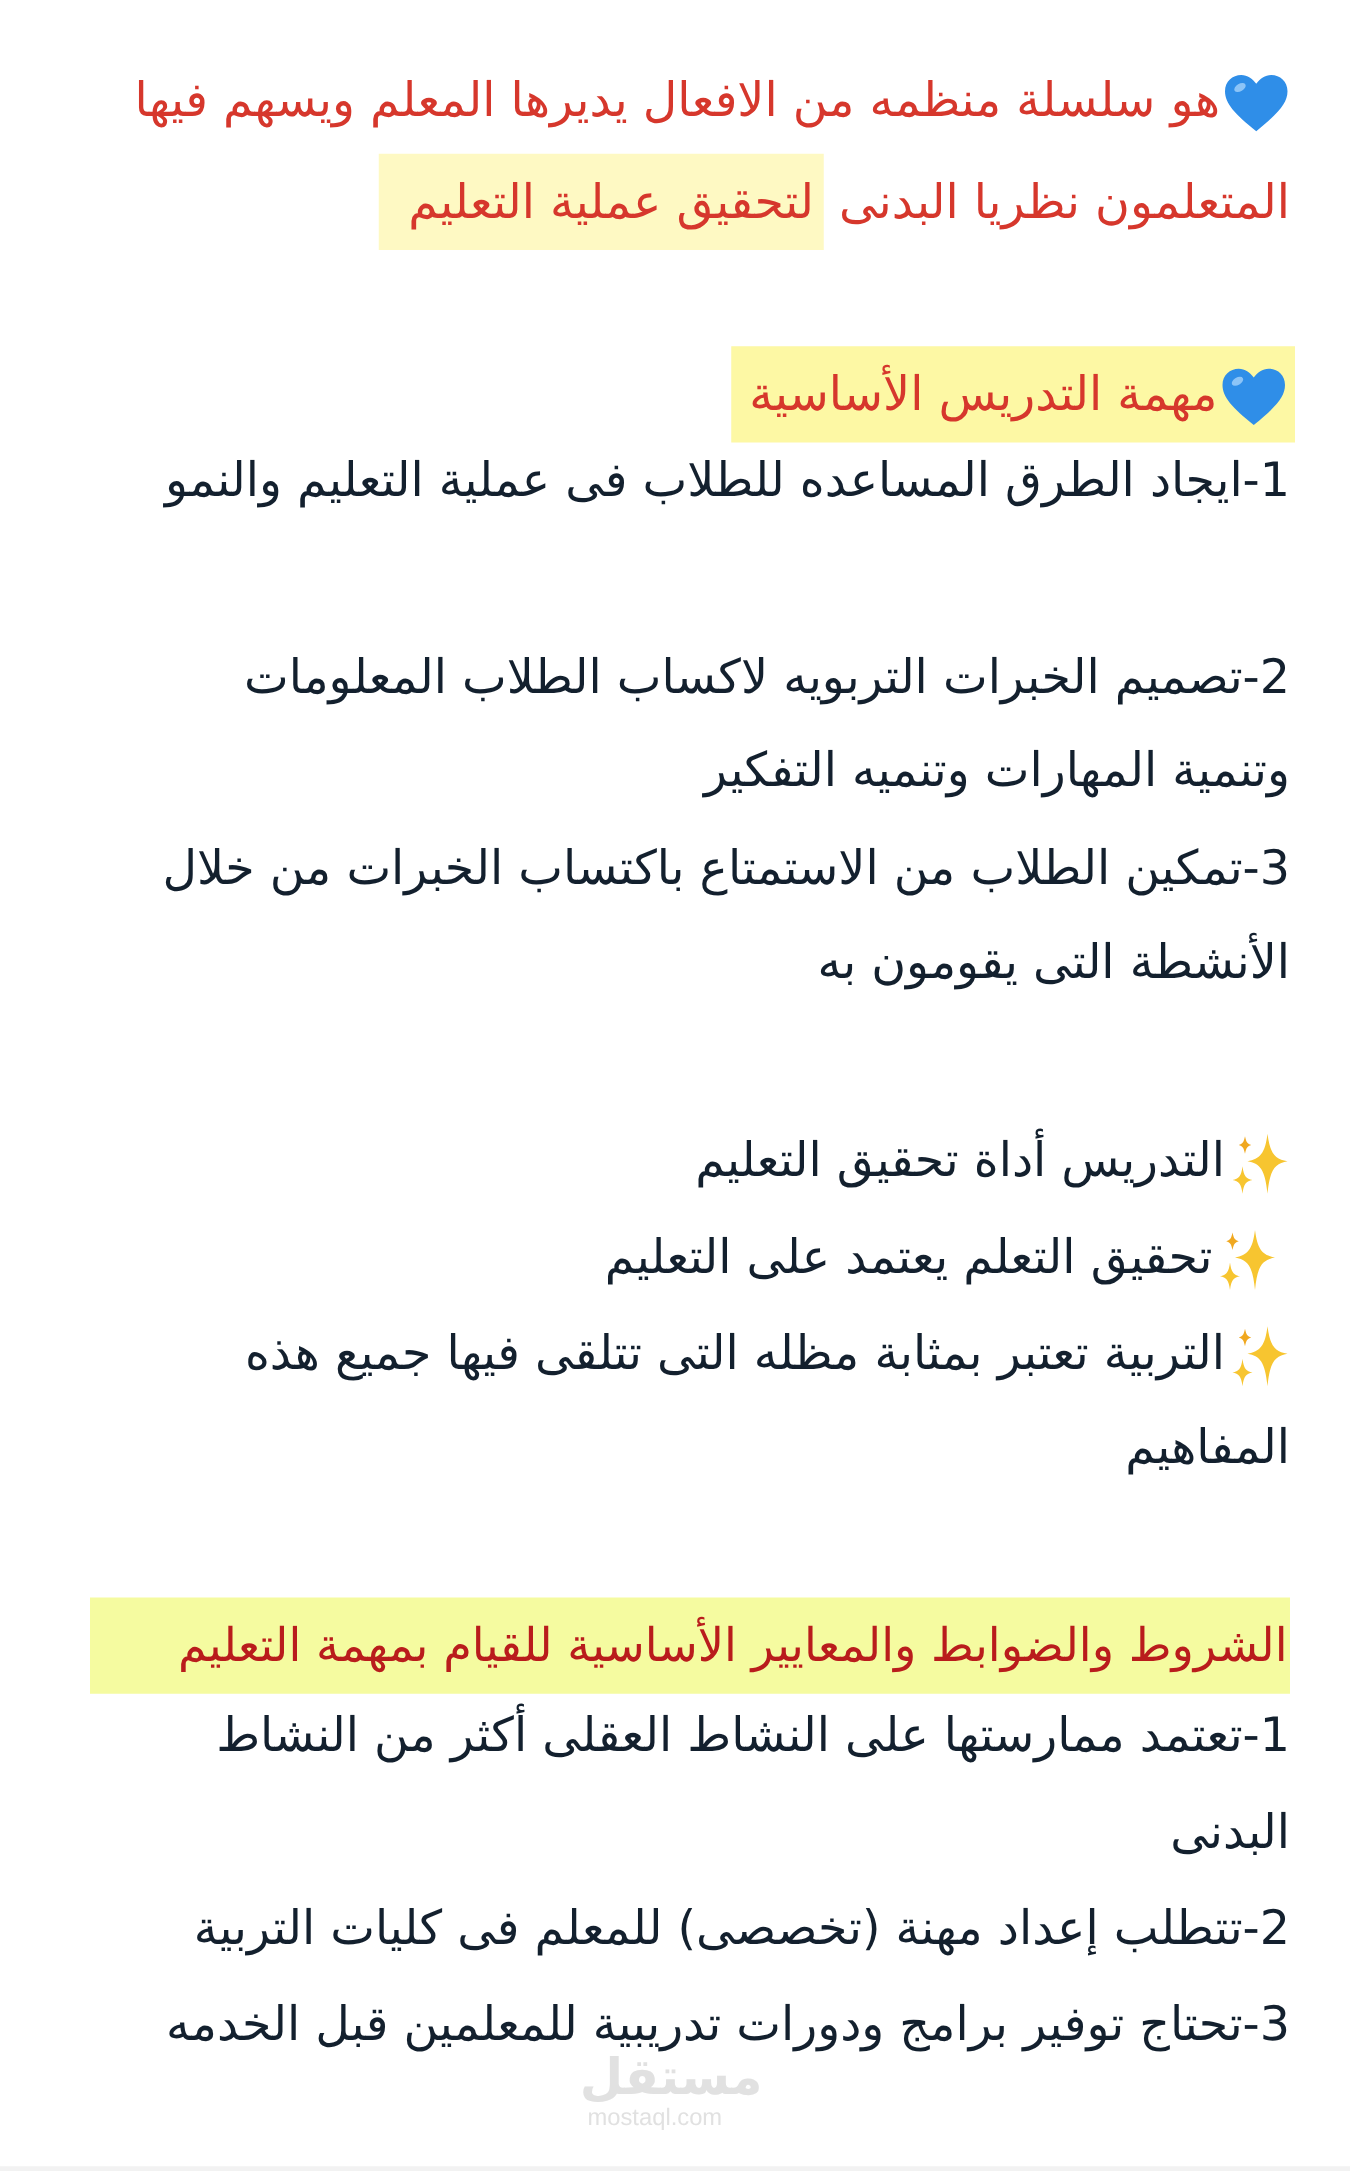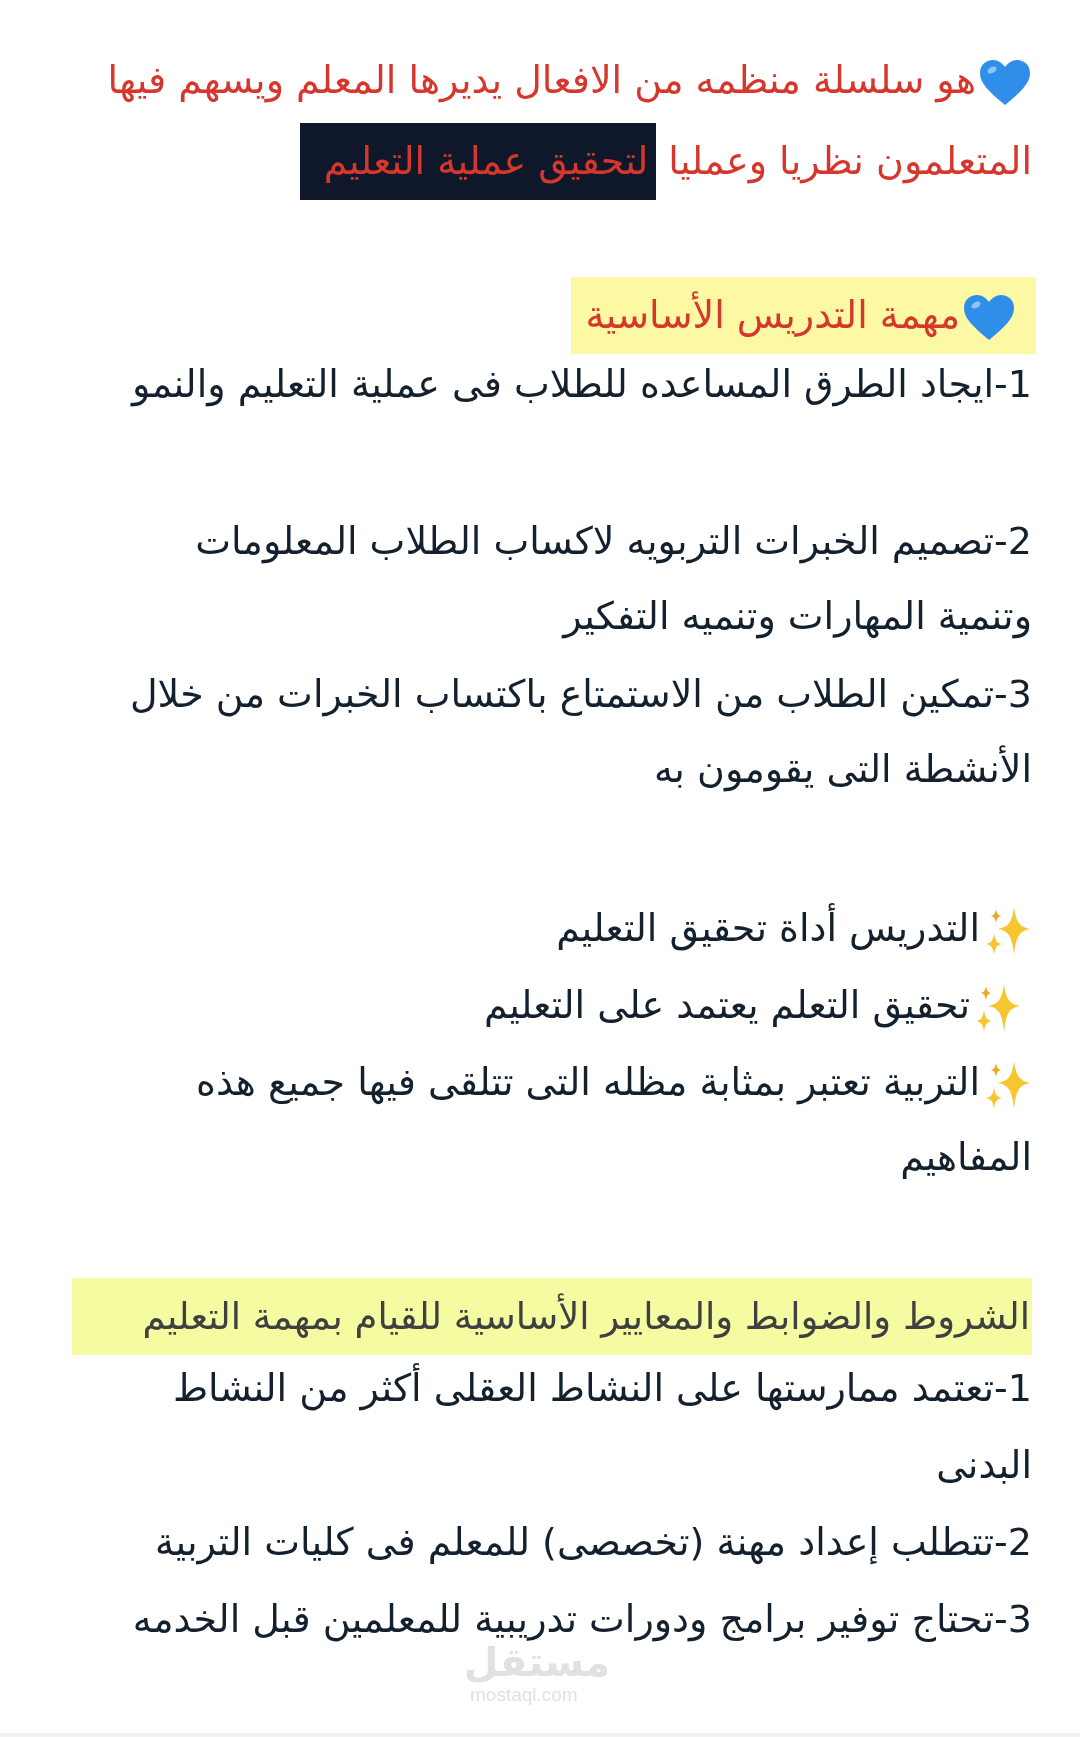--- a/index.html
+++ b/index.html
@@ -27,21 +27,21 @@
       direction: rtl;
       text-align: right;
       white-space: nowrap;
       font-size: 38px;
       line-height: 77px;
       height: 77px;
       color: #13202e;
     }
     .red { color: #d6372c; }
     .hl-purple {
-      background: #0f172a;
+      background: #fef9c3;
     }
     .hl-yellow {
       background: #fdf8a4;
     }
     .hl-yellow2 {
       background: #f5fba0;
     }
     .heading-box {
       position: absolute;
       direction: rtl;
@@ -89,24 +89,24 @@
   <div class="line red" style="top:42px;">
     <span class="emoji">
       <svg width="54" height="48" viewBox="0 0 54 48">
         <path d="M27 46 C10 32 2 24 2 14 C2 6 8 1 15 1 C20 1 24 4 27 8 C30 4 34 1 39 1 C46 1 52 6 52 14 C52 24 44 32 27 46 Z" fill="#2f8ee8"></path>
         <ellipse cx="14" cy="11" rx="5" ry="3" fill="#8cc4f7" transform="rotate(-30 14 11)"></ellipse>
       </svg>
     </span><span>هو سلسلة منظمه من الافعال يديرها المعلم ويسهم فيها</span>
   </div>
 
   <div class="line red" style="top:123px;">
-    <span>المتعلمون نظريا وعمليا </span><span class="hl-purple" style="padding:0 8px 0 24px;display:inline-block;line-height:77px;">لتحقيق عملية التعليم</span>
+    <span>المتعلمون نظريا البدنى </span><span class="hl-purple" style="padding:0 8px 0 24px;display:inline-block;line-height:77px;">لتحقيق عملية التعليم</span>
   </div>
 
-  <div class="heading-box hl-yellow red" style="top:277px; right:44px; height:77px; line-height:77px; font-size:38px; padding:0 20px 0 14px;">
+  <div class="heading-box hl-yellow red" style="top:277px; right:44px; height:77px; line-height:77px; font-size:38px; padding:0 6px 0 14px;">
     <span class="emoji">
       <svg width="54" height="48" viewBox="0 0 54 48">
         <path d="M27 46 C10 32 2 24 2 14 C2 6 8 1 15 1 C20 1 24 4 27 8 C30 4 34 1 39 1 C46 1 52 6 52 14 C52 24 44 32 27 46 Z" fill="#2f8ee8"></path>
         <ellipse cx="14" cy="11" rx="5" ry="3" fill="#8cc4f7" transform="rotate(-30 14 11)"></ellipse>
       </svg>
     </span><span>مهمة التدريس الأساسية</span>
   </div>
 
   <div class="line" style="top:346px;">1-ايجاد الطرق المساعده للطلاب فى عملية التعليم والنمو</div>
   <div class="line" style="top:503px;">2-تصميم الخبرات التربويه لاكساب الطلاب المعلومات</div>
@@ -136,21 +136,21 @@
   <div class="line" style="top:1044px;">
     <span class="emoji">
       <svg width="50" height="52" viewBox="0 0 50 52">
         <path d="M32 2 C34 18 38 22 48 24 C38 26 34 30 32 50 C30 30 26 26 16 24 C26 22 30 18 32 2 Z" fill="#f7c530"></path>
         <path d="M12 28 C13 36 15 38 20 39 C15 40 13 42 12 50 C11 42 9 40 4 39 C9 38 11 36 12 28 Z" fill="#f7c530"></path>
         <path d="M14 4 C15 9 16 10 19 11 C16 12 15 13 14 18 C13 13 12 12 9 11 C12 10 13 9 14 4 Z" fill="#f0a820"></path>
       </svg>
     </span><span>التربية تعتبر بمثابة مظله التى تتلقى فيها جميع هذه</span>
   </div>
 
-  <div class="heading-box hl-yellow2" style="top:1278px; left:72px; right:48px; height:77px; line-height:77px; font-size:37px; color:#404040; padding:0 2px 0 8px;">الشروط والضوابط والمعايير الأساسية للقيام بمهمة التعليم</div>
+  <div class="heading-box hl-yellow2" style="top:1278px; left:72px; right:48px; height:77px; line-height:77px; font-size:37px; color:#b91c1c; padding:0 2px 0 8px;">الشروط والضوابط والمعايير الأساسية للقيام بمهمة التعليم</div>
 
   <div class="line" style="top:1350px;">1-تعتمد ممارستها على النشاط العقلى أكثر من النشاط</div>
   <div class="line" style="top:1427px;">البدنى</div>
   <div class="line" style="top:1504px;">2-تتطلب إعداد مهنة (تخصصى) للمعلم فى كليات التربية</div>
   <div class="line" style="top:1581px;">3-تحتاج توفير برامج ودورات تدريبية للمعلمين قبل الخدمه</div>
 
   <div class="watermark">
     <div class="wm-ar">مستقل</div>
     <div class="wm-en">mostaql.com</div>
   </div>

